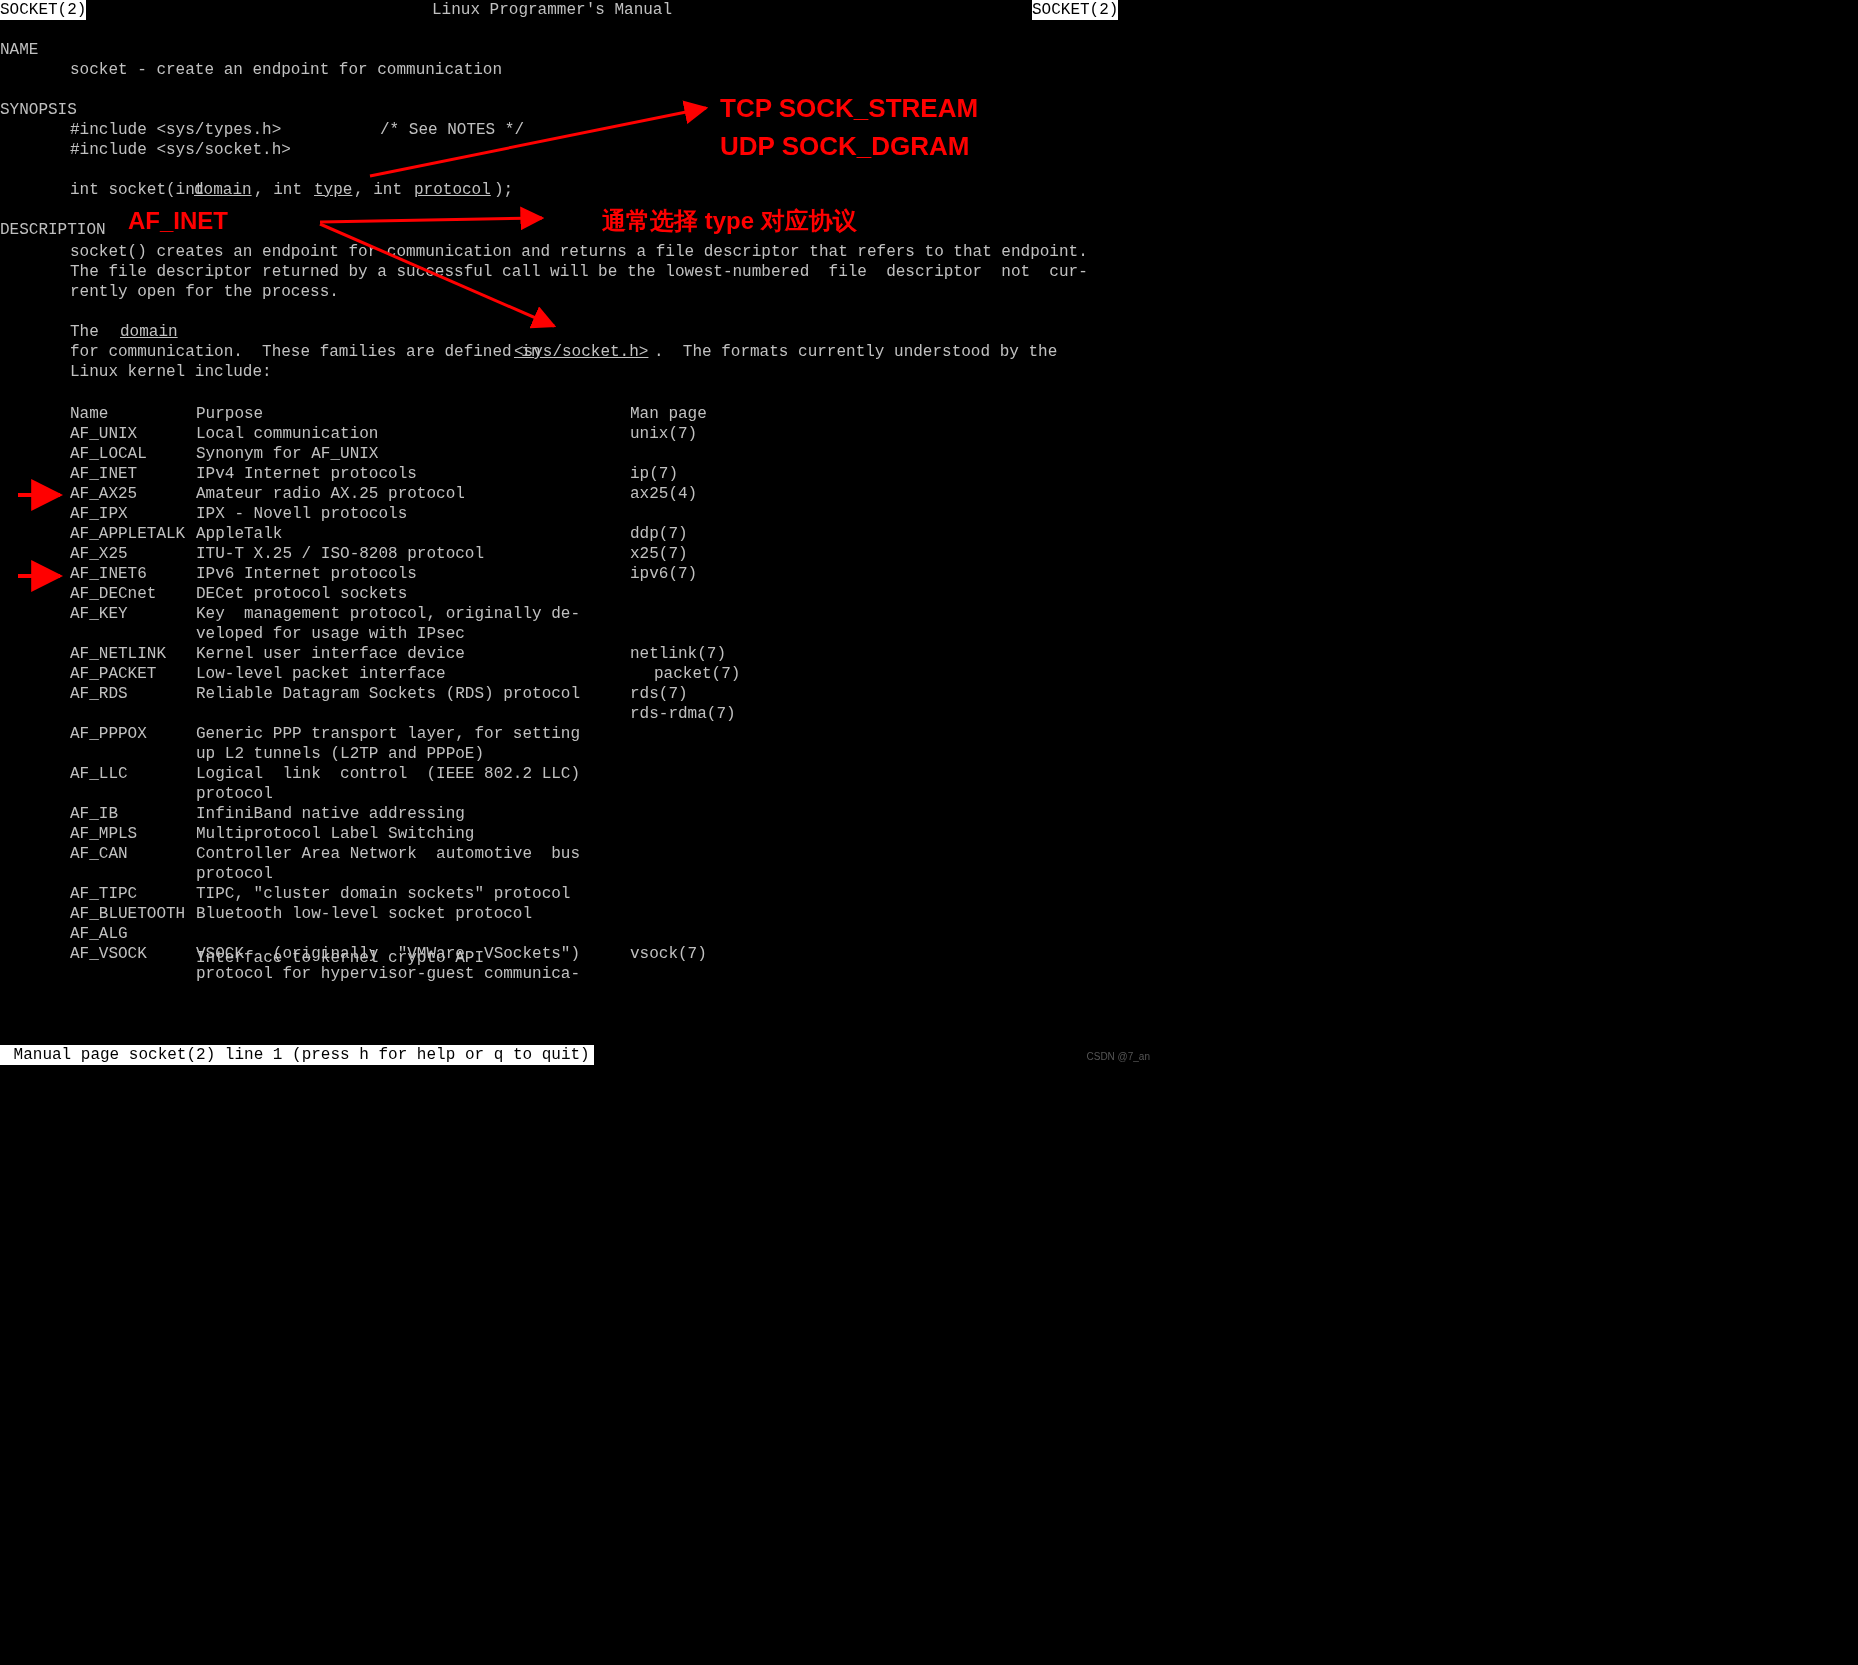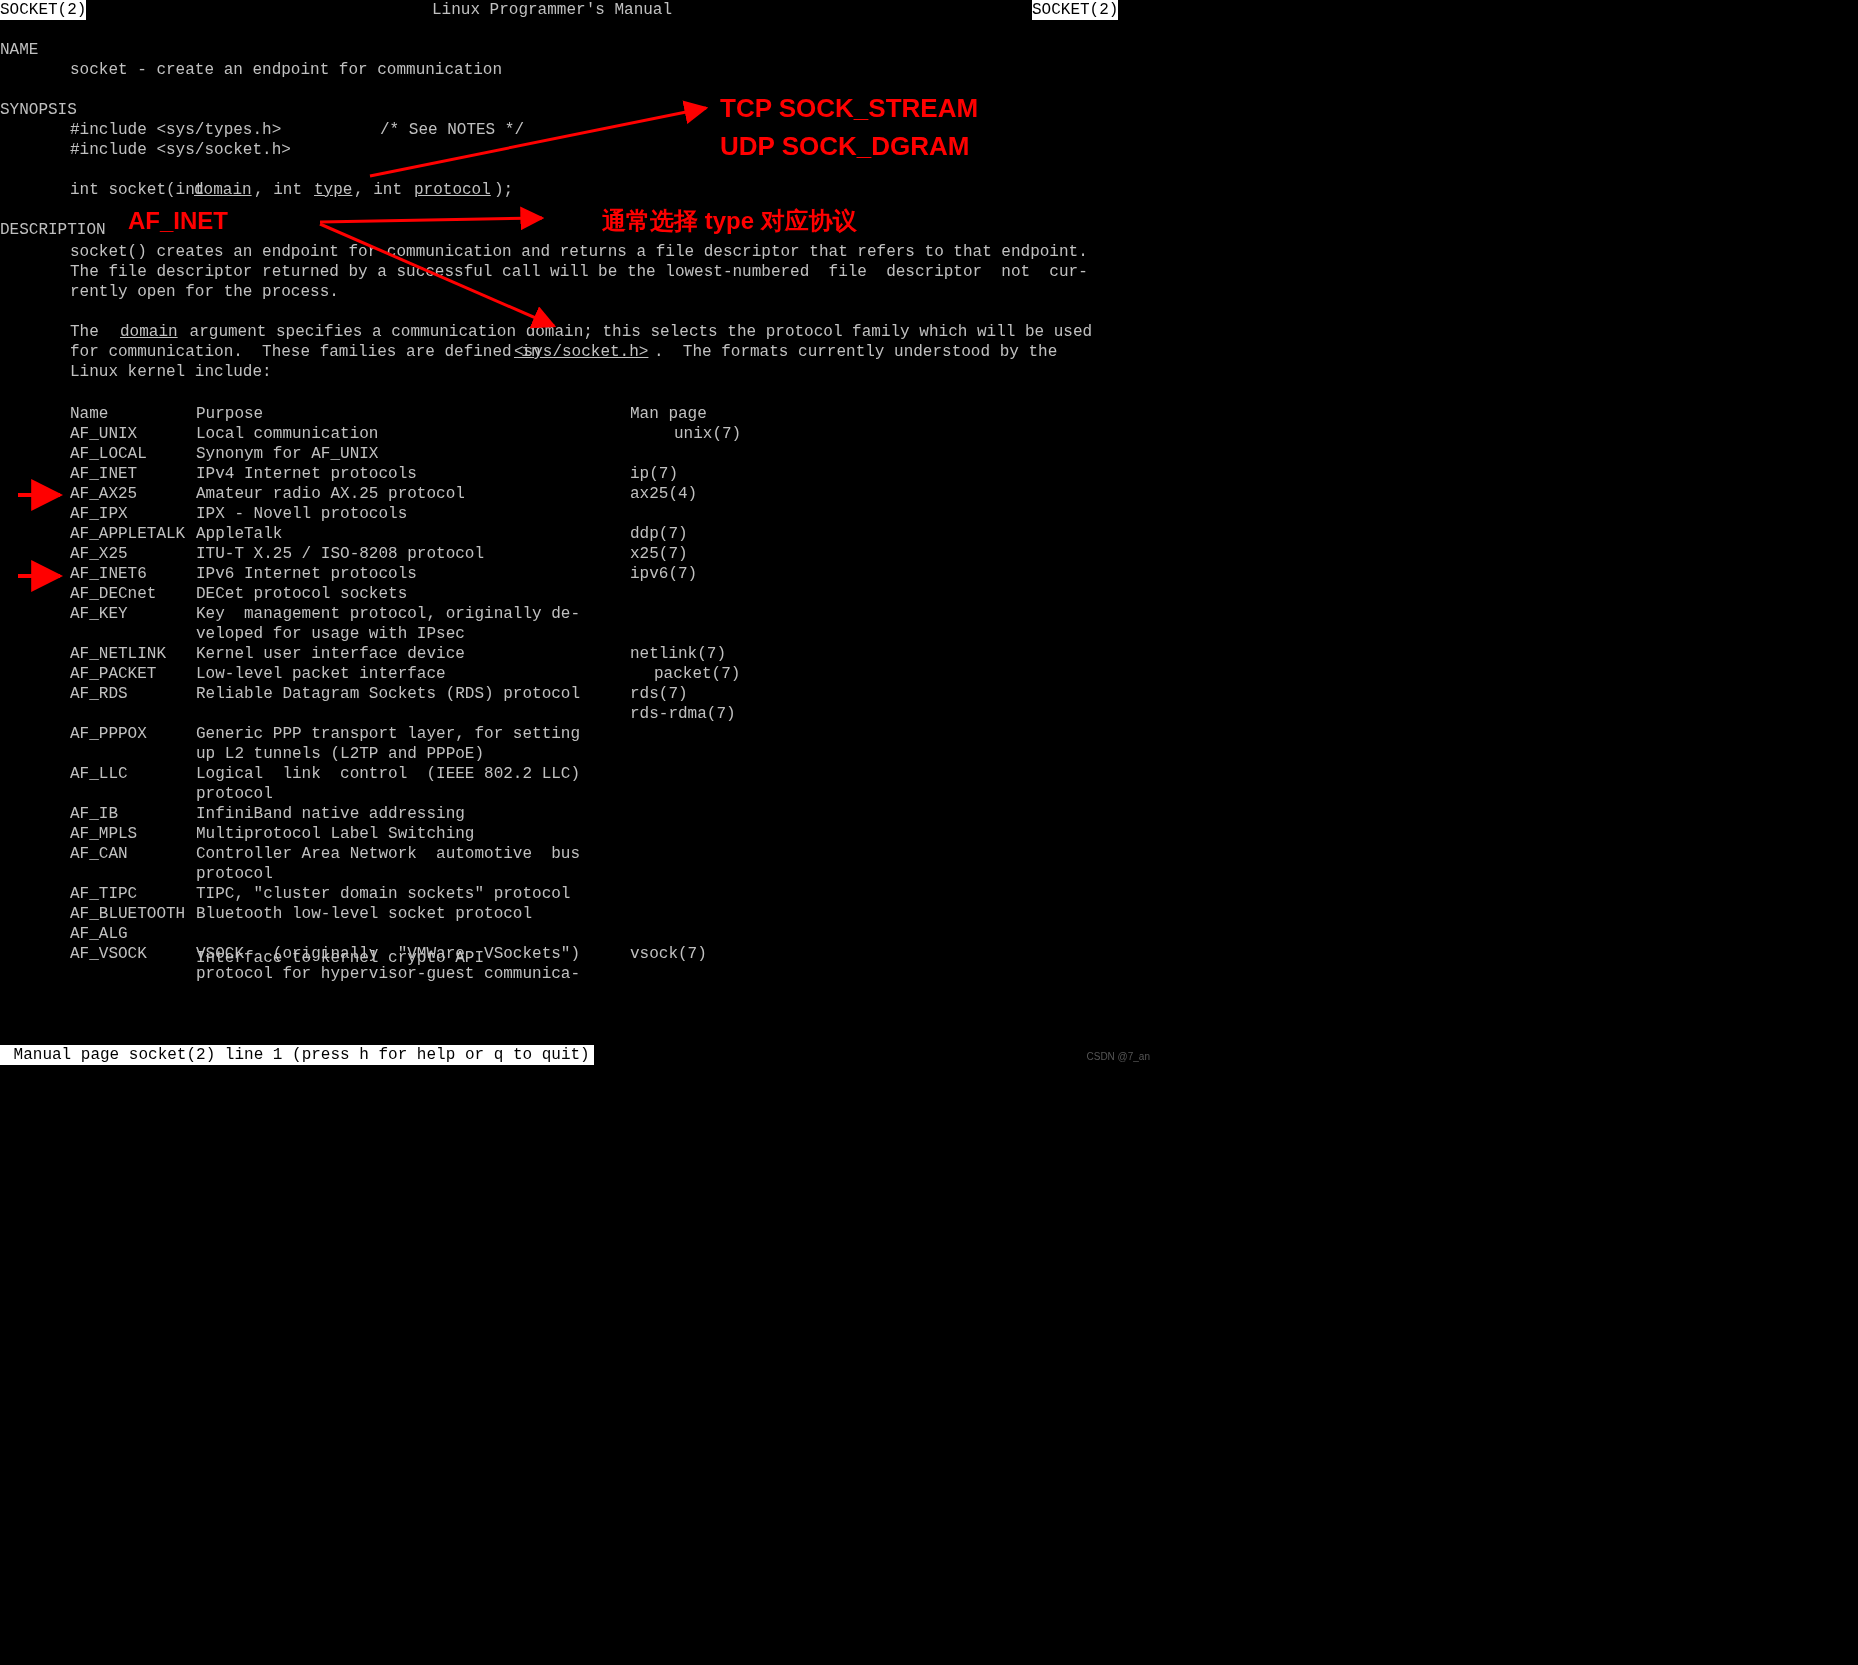--- a/index.html
+++ b/index.html
@@ -36,34 +36,33 @@
 <span class="txt u" style="left:414px;top:180px;">protocol</span>
 <span class="txt" style="left:494px;top:180px;">);</span>
 
 <span class="txt" style="left:0;top:220px;">DESCRIPTION</span>
 <span class="txt" style="left:70px;top:242px;">socket() creates an endpoint for communication and returns a file descriptor that refers to that endpoint.
 The file descriptor returned by a successful call will be the lowest-numbered  file  descriptor  not  cur-
 rently open for the process.</span>
 
 <span class="txt" style="left:70px;top:322px;">The  </span>
 <span class="txt u" style="left:120px;top:322px;">domain</span>
-<span class="txt" style="left:180px;top:322px;"> argument specifies a communication domain; this selects the protocol family which will be used</span>
 <span class="txt" style="left:70px;top:342px;">for communication.  These families are defined in </span>
 <span class="txt u" style="left:514px;top:342px;">&lt;sys/socket.h&gt;</span>
 <span class="txt" style="left:654px;top:342px;">.  The formats currently understood by the</span>
 <span class="txt" style="left:70px;top:362px;">Linux kernel include:</span>
 
 <span class="txt" style="left:70px;top:404px;">Name</span>
 <span class="txt" style="left:196px;top:404px;">Purpose</span>
 <span class="txt" style="left:630px;top:404px;">Man page</span>
 
 <div id="tbl-rows">
       <span class="txt" style="left: 70px; top: 424px;">AF_UNIX</span>
       <span class="txt" style="left: 196px; top: 424px;">Local communication</span>
-      <span class="txt" style="left: 630px; top: 424px; margin-left: 44px;">unix(7)</span>
+      <span class="txt" style="left: 630px; top: 424px;">unix(7)</span>
       <span class="txt" style="left: 70px; top: 444px;">AF_LOCAL</span>
       <span class="txt" style="left: 196px; top: 444px;">Synonym for AF_UNIX</span>
       <span class="txt" style="left: 630px; top: 444px;"></span>
       <span class="txt" style="left: 70px; top: 464px;">AF_INET</span>
       <span class="txt" style="left: 196px; top: 464px;">IPv4 Internet protocols</span>
       <span class="txt" style="left: 630px; top: 464px;">ip(7)</span>
       <span class="txt" style="left: 70px; top: 484px;">AF_AX25</span>
       <span class="txt" style="left: 196px; top: 484px;">Amateur radio AX.25 protocol</span>
       <span class="txt" style="left: 630px; top: 484px;">ax25(4)</span>
       <span class="txt" style="left: 70px; top: 504px;">AF_IPX</span>

